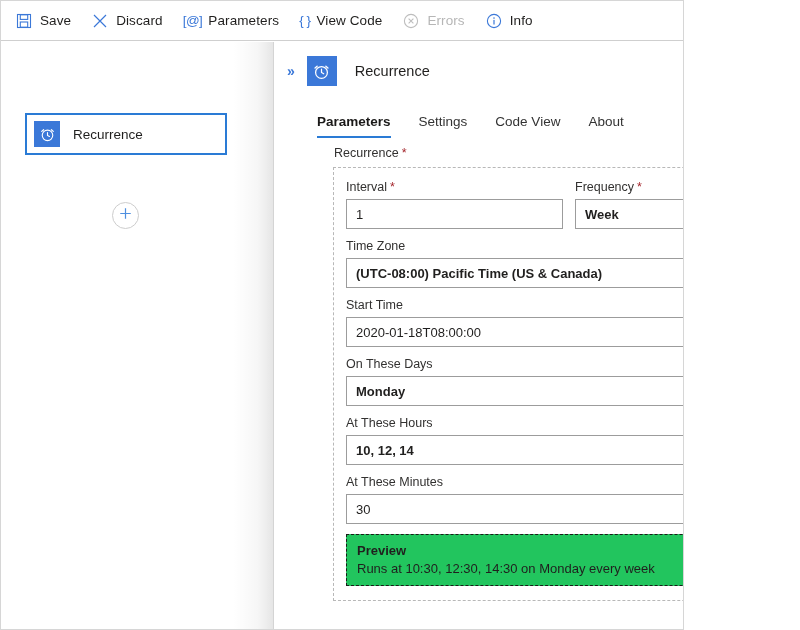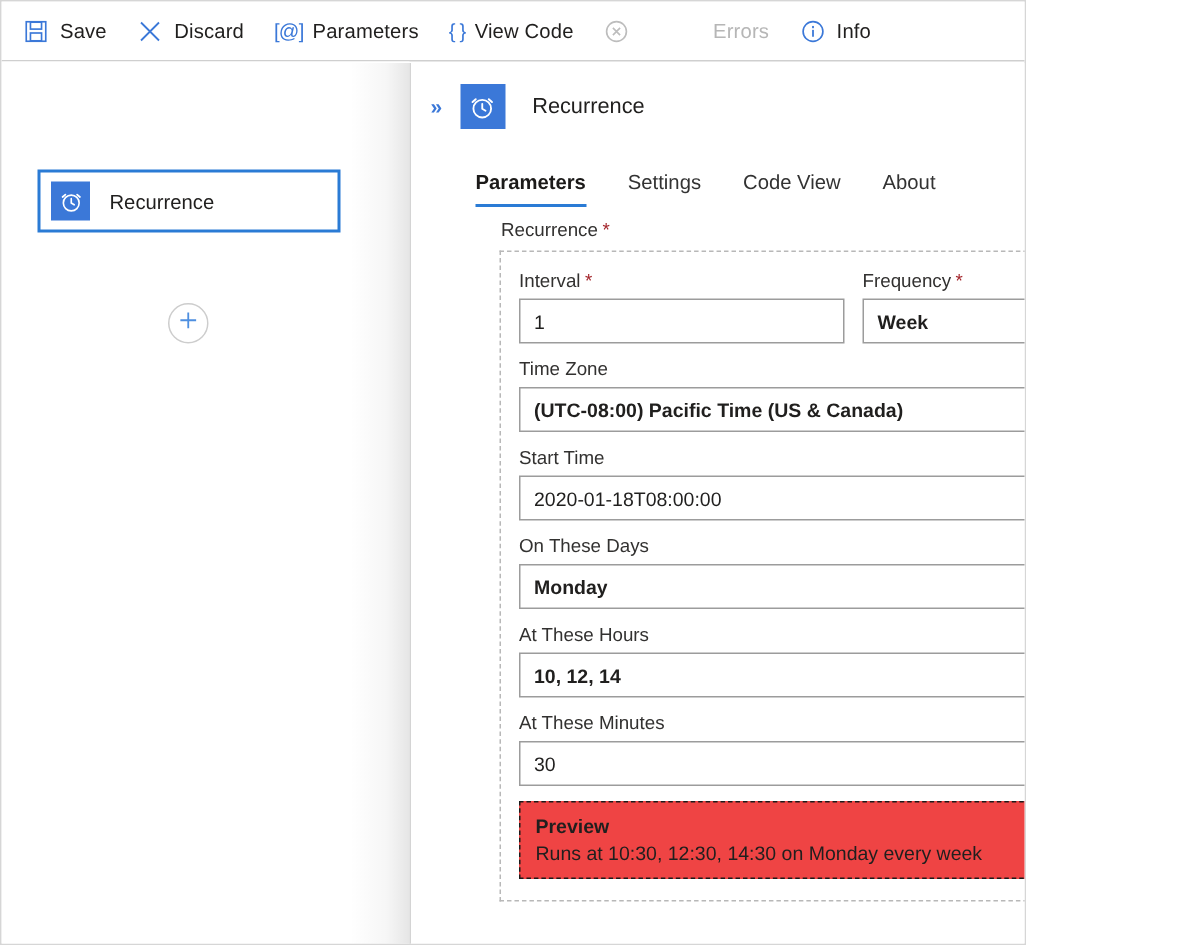--- a/index.html
+++ b/index.html
@@ -33,21 +33,21 @@
   }
   .tb-item {
     display: flex;
     align-items: center;
     height: 30px;
     margin-right: 20px;
     cursor: pointer;
     user-select: none;
     white-space: nowrap;
   }
-  .tb-item.disabled { cursor: default; gap: 48px; }
+  .tb-item.disabled { cursor: default; }
   .tb-ico {
     width: 18px; height: 18px;
     display: flex;
     align-items: center;
     justify-content: center;
     margin-right: 7px;
     flex: none;
   }
   .tb-ico svg { display: block; }
   .tb-label {
@@ -245,21 +245,21 @@
 
   .row2 {
     display: flex;
     gap: 12px;
     margin-bottom: 10px;
   }
   .row2 > .field { flex: 1 1 0; margin-bottom: 0; min-width: 0; }
 
   .preview {
     margin-top: 0;
-    background: #ef4444;
+    background: #22c55e;
     border: 1px dashed #1b1a19;
     padding: 8px 10px 9px 10px;
   }
   .preview-title {
     font-size: 13px;
     font-weight: bold;
     color: #201f1e;
     margin-bottom: 3px;
   }
   .preview-text {

